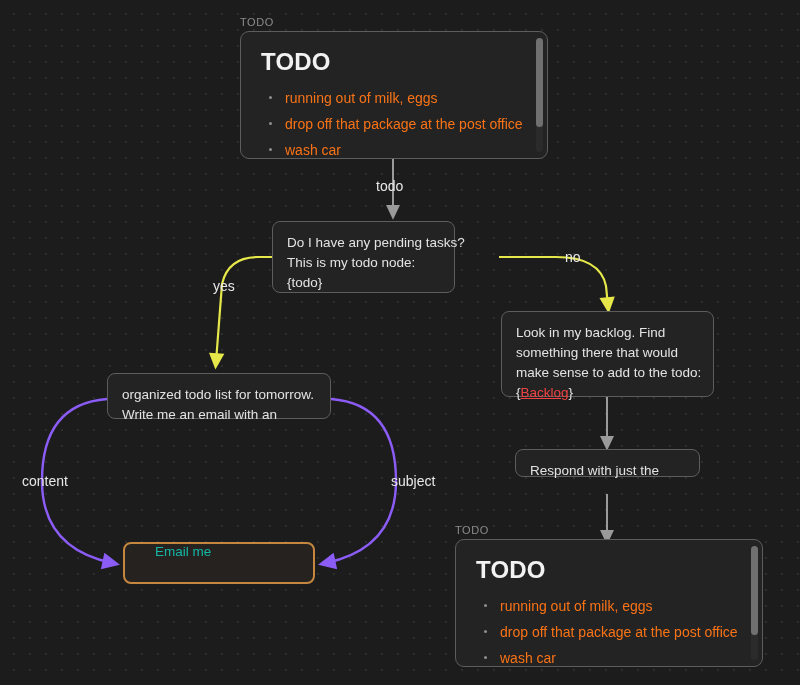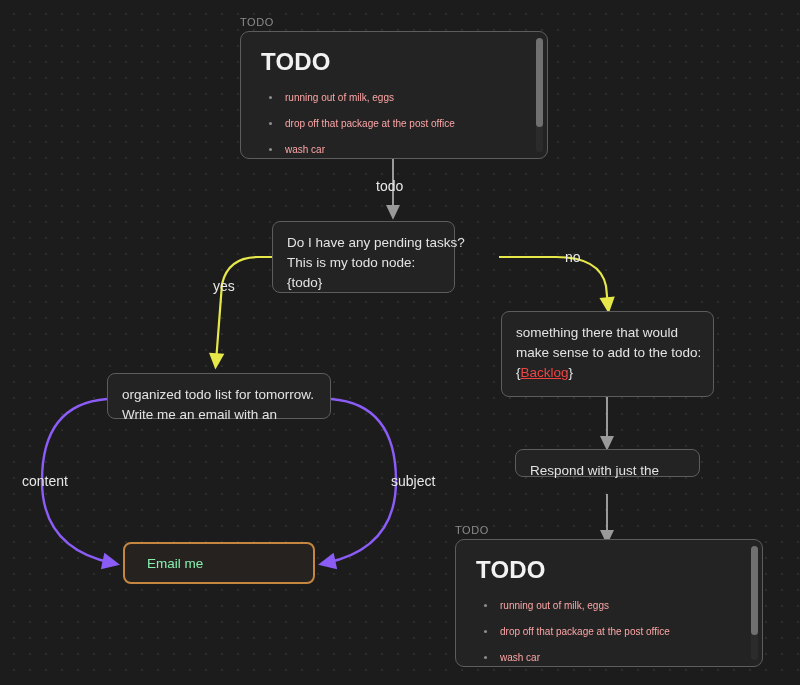--- a/index.html
+++ b/index.html
@@ -71,22 +71,22 @@
     letter-spacing: .2px;
     margin: 2px 0 14px 2px;
   }
   .todo-list {
     margin: 0;
     padding: 0;
     list-style: none;
   }
   .todo-list li {
     position: relative;
-    font-size: 10px;
-    color: #fca5a5;
+    font-size: 14px;
+    color: #f97316;
     line-height: 16px;
     padding: 0 0 10px 26px;
   }
   .todo-list li::before {
     content: "";
     position: absolute;
     left: 10px;
     top: 6px;
     width: 3px;
     height: 3px;
@@ -110,24 +110,23 @@
     border-radius: 4px;
     background: #707070;
   }
 
   
   .accent-node {
     background: #262220;
     border: 2px solid #c5873f;
     border-radius: 8px;
     display: flex;
-    align-items: center;
-    padding: 0 22px;
+    padding: 0 30px;
     font-size: 13.5px;
-    color: #86efac;
+    color: #14b8a6;
   }
 
   
   .edge-label {
     position: absolute;
     font-size: 14px;
     color: #e8e8e8;
     white-space: nowrap;
   }
 
@@ -190,20 +189,21 @@
     </div>
   </div>
 
   <div class="node text-node" style="left:272px; top:221px; width:183px; height:72px;">
     <div class="line">Do I have any pending tasks?</div>
     <div class="line">This is my todo node:</div>
     <div class="line">{todo}</div>
   </div>
 
   <div class="node text-node" style="left:501px; top:311px; width:213px; height:86px;">
+    <div class="line">Look in my backlog. Find</div>
     <div class="line">something there that would</div>
     <div class="line">make sense to add to the todo:</div>
     <div class="line"><span class="brace">{</span><span class="link-token">Backlog</span><span class="brace">}</span></div>
   </div>
 
   <div class="node text-node" style="left:515px; top:449px; width:185px; height:28px;">
     <div class="line">Respond with just the</div>
   </div>
 
   <div class="todo-label" style="left:455px; top:524px;">TODO</div>

